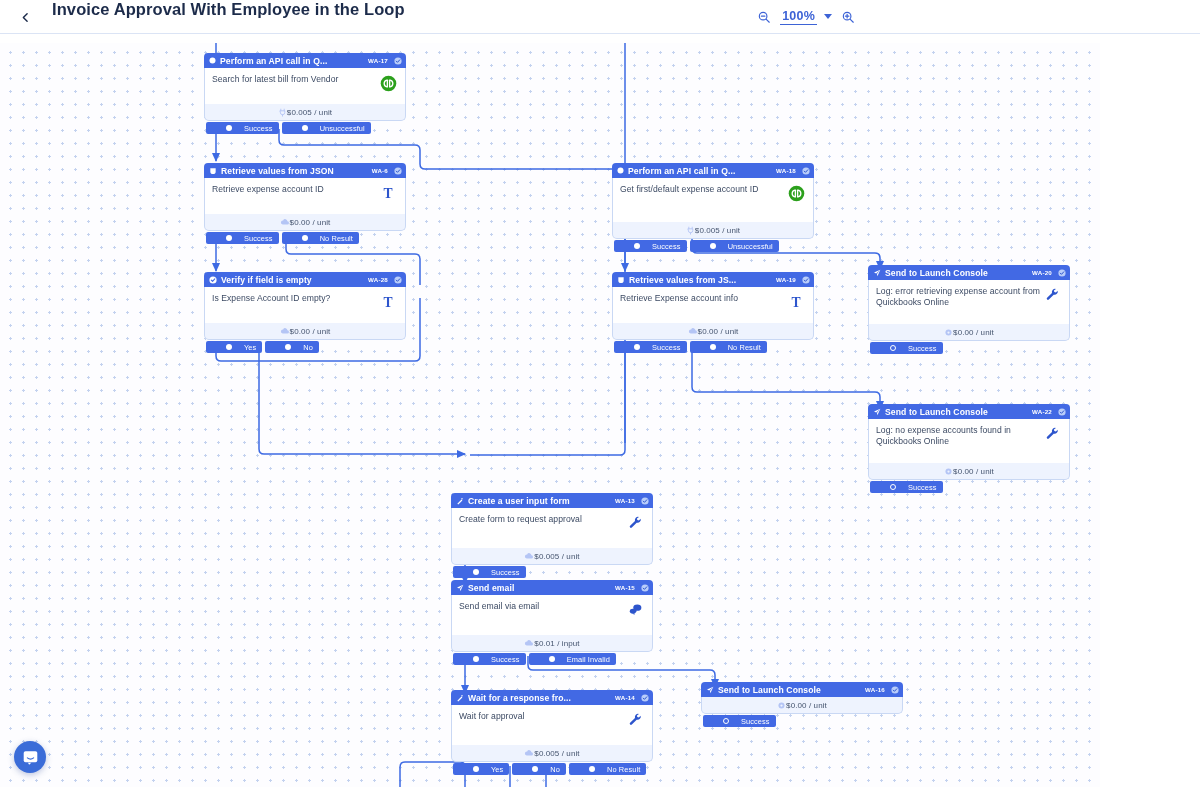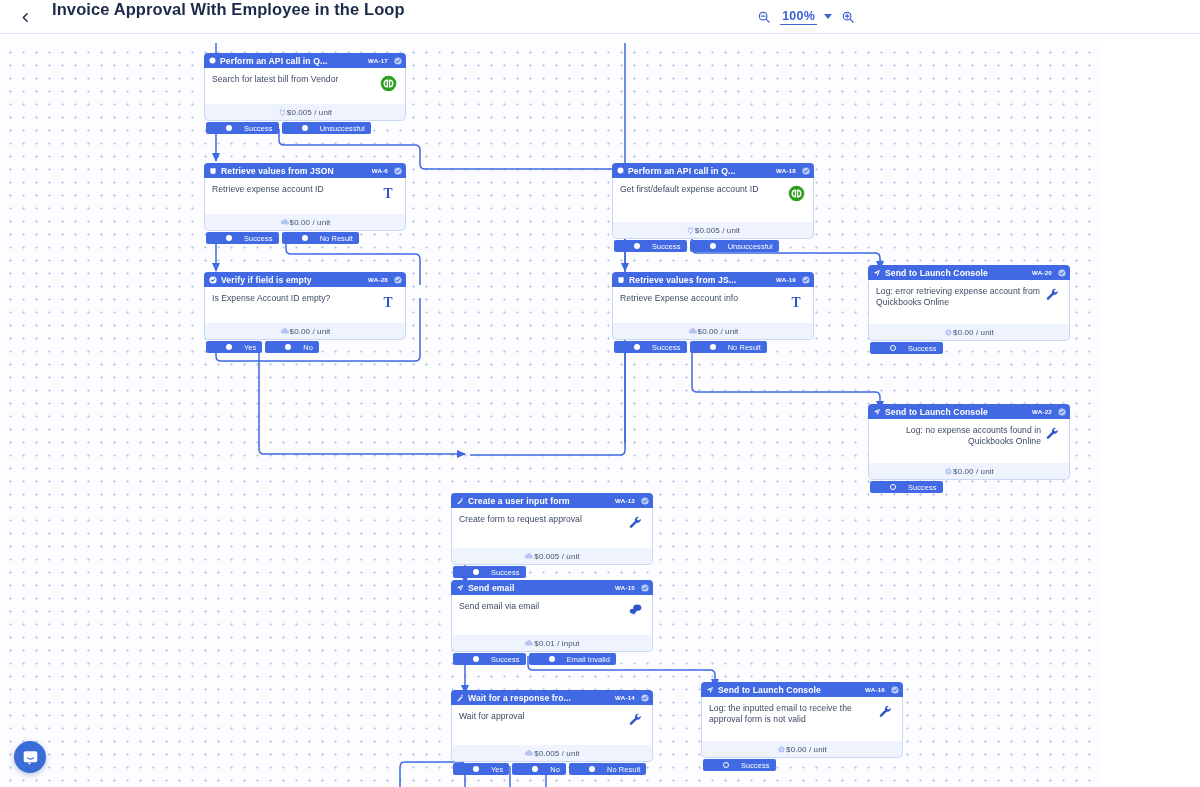--- a/index.html
+++ b/index.html
@@ -489,21 +489,21 @@
       </span>
       <span class="nh-title">Send to Launch Console</span>
       <span class="nh-badge">WA-22</span>
       <span class="nh-check">
         <svg width="8" height="8" viewBox="0 0 12 12">
             <circle cx="6" cy="6" r="5.4" fill="#b9cdfa"></circle>
         <path d="M3.4 6.2 L5.2 8 L8.7 4.2" stroke="#2d55cc" stroke-width="1.5" fill="none" stroke-linecap="round" stroke-linejoin="round"></path>
           </svg>
       </span>
     </div>
-    <div class="node-body" style="min-height:44px;text-align:right;">
+    <div class="node-body" style="min-height:44px;">
       <span class="nb-text">Log: no expense accounts found in Quickbooks Online</span>
       <span class="nb-ico">
         <svg width="15" height="15" viewBox="0 0 20 20">
             <path d="M14.6 2.6a4.3 4.3 0 0 0-5.3 5.3L2.8 14.4a1.6 1.6 0 0 0 2.3 2.3l6.5-6.5a4.3 4.3 0 0 0 5.3-5.3l-2.4 2.4-2.1-.5-.5-2.1z" fill="#2d55cc"></path>
           </svg>
       </span>
     </div>
     <div class="node-foot">
       <span class="nf-ico">
         <svg width="9" height="9" viewBox="0 0 16 16">
@@ -664,28 +664,20 @@
         <svg width="8" height="8" viewBox="0 0 12 12">
             <path d="M11 1 L1.5 5.4 L4.8 6.6 L10.6 1.6 L6 7.6 L6.6 11 z" fill="#fff"></path>
           </svg>
       </span>
       <span class="nh-title">Send to Launch Console</span>
       <span class="nh-badge">WA-16</span>
       <span class="nh-check">
         <svg width="8" height="8" viewBox="0 0 12 12">
             <circle cx="6" cy="6" r="5.4" fill="#b9cdfa"></circle>
         <path d="M3.4 6.2 L5.2 8 L8.7 4.2" stroke="#2d55cc" stroke-width="1.5" fill="none" stroke-linecap="round" stroke-linejoin="round"></path>
-          </svg>
-      </span>
-    </div>
-    <div class="node-body" style="min-height:44px;">
-      <span class="nb-text">Log: the inputted email to receive the approval form is not valid</span>
-      <span class="nb-ico">
-        <svg width="15" height="15" viewBox="0 0 20 20">
-            <path d="M14.6 2.6a4.3 4.3 0 0 0-5.3 5.3L2.8 14.4a1.6 1.6 0 0 0 2.3 2.3l6.5-6.5a4.3 4.3 0 0 0 5.3-5.3l-2.4 2.4-2.1-.5-.5-2.1z" fill="#2d55cc"></path>
           </svg>
       </span>
     </div>
     <div class="node-foot">
       <span class="nf-ico">
         <svg width="9" height="9" viewBox="0 0 16 16">
             <circle cx="8" cy="8" r="5.4" fill="#4269e4"></circle>
             <circle cx="8" cy="8" r="2" fill="#eef3fe"></circle>
           </svg>
       </span>

